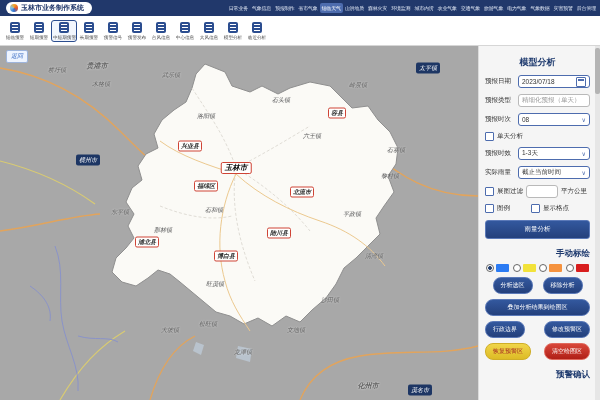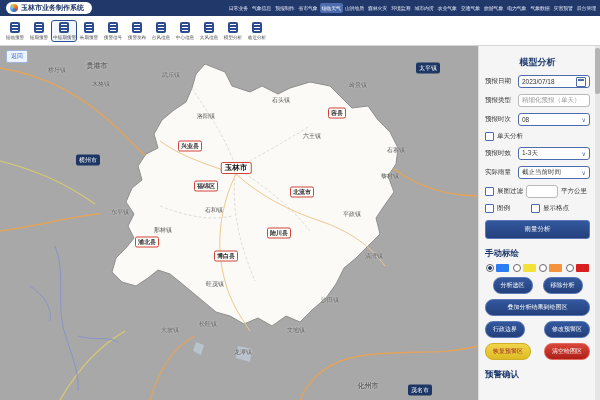--- a/index.html
+++ b/index.html
@@ -21,40 +21,40 @@
   .toolbar{position:absolute;left:0;top:16px;width:600px;height:30px;background:#fff;
     border-bottom:1px solid #d6d6d6;display:flex;align-items:center;padding-left:3px;box-sizing:border-box;}
   .tb-item{width:24px;display:flex;flex-direction:column;align-items:center;gap:1px;padding:2px 0;cursor:pointer;flex:none;}
   .tb-item.active{border:1px solid #2b4d8f;border-radius:3px;background:#f2f6fd;padding:1px 0;}
   .tb-icon{width:10px;height:11px;background:#2b4d8f;border-radius:2px;position:relative;}
   .tb-icon::before{content:"";position:absolute;left:2px;top:2px;width:6px;height:1px;background:#fff;
     box-shadow:0 3px 0 #fff,0 6px 0 #fff;}
   .tb-label{font-size:5px;color:#444;white-space:nowrap;transform:scale(.92);}
 
   
-  .map{position:absolute;left:0;top:46px;width:478px;height:354px;background:#fdba74;overflow:hidden;}
+  .map{position:absolute;left:0;top:46px;width:478px;height:354px;background:#fdba74;overflow:hidden;font-style:italic;}
   .map svg{position:absolute;left:0;top:0;}
   .ml{position:absolute;transform:translate(-50%,-50%);white-space:nowrap;pointer-events:none;}
   .ml.town{font-size:6px;color:#5b5b5b;text-shadow:0 0 2px #e8e8e8;}
   .ml.city-gray{font-size:7px;color:#636363;font-weight:bold;text-shadow:0 0 2px #e8e8e8;}
   .ml.city-dark{font-size:6px;color:#fff;background:#1d3664;padding:1px 3px;border-radius:2px;}
   .ml.county{font-size:6px;font-weight:bold;color:#2b2b2b;background:rgba(255,255,255,.9);
     border:1px solid #cf4436;padding:0 2px;border-radius:2px;}
   .ml.county-main{font-size:7.5px;font-weight:bold;color:#111;background:rgba(255,255,255,.95);
     border:1px solid #cf4436;padding:0 3px;border-radius:2px;}
   .map-chip{position:absolute;left:6px;top:4px;background:#eef4ff;border:1px solid #9db4dc;color:#3a6cc4;
     font-size:6px;padding:1px 4px;border-radius:2px;cursor:pointer;}
 
   
   .panel{position:absolute;left:478px;top:46px;width:122px;height:354px;background:#f5f5f5;
     border-left:1px solid #dcdcdc;box-sizing:border-box;padding:6px 10px 0 6px;overflow:hidden;}
   .pscroll{position:absolute;right:0;top:46px;width:5px;height:354px;background:#e6e6e6;}
   .pthumb{position:absolute;right:0;top:2px;width:5px;height:46px;background:#b4b4b4;border-radius:2px;}
   .ptitle{text-align:center;font-size:9px;font-weight:bold;color:#1e3a6e;margin:4px 0 2px 0;}
-  .stitle{text-align:left;font-size:8.5px;font-weight:bold;color:#1e3a6e;margin:9px 0 3px 0;}
+  .stitle{text-align:right;font-size:8.5px;font-weight:bold;color:#1e3a6e;margin:9px 0 3px 0;}
   .frow{display:flex;align-items:center;margin-top:6px;}
   .flabel{font-size:6.5px;color:#333;width:33px;flex:none;}
   .fctrl{flex:1;height:13px;background:#fff;border:1px solid #4d6cae;border-radius:3px;font-size:6.5px;
     color:#333;display:flex;align-items:center;justify-content:space-between;padding:0 3px;box-sizing:border-box;cursor:pointer;}
   .fctrl.muted{border-color:#b9b9b9;color:#999;}
   .chev{color:#4d6cae;font-size:6px;line-height:1;}
   .cal{width:8px;height:8px;border:1px solid #4d6cae;border-radius:1px;position:relative;flex:none;}
   .cal::before{content:"";position:absolute;left:1px;top:1px;right:1px;height:2px;background:#4d6cae;}
   .cb{width:7px;height:7px;border:1px solid #4d6cae;border-radius:1px;background:#fff;flex:none;cursor:pointer;}
   .cb-label{font-size:6.5px;color:#333;margin-left:3px;}

